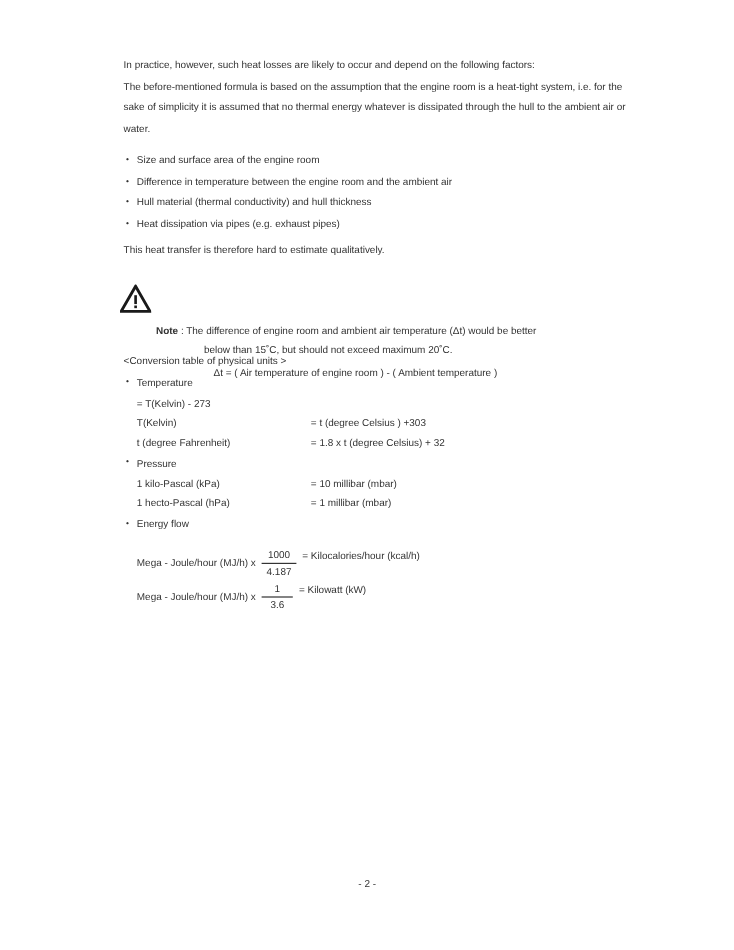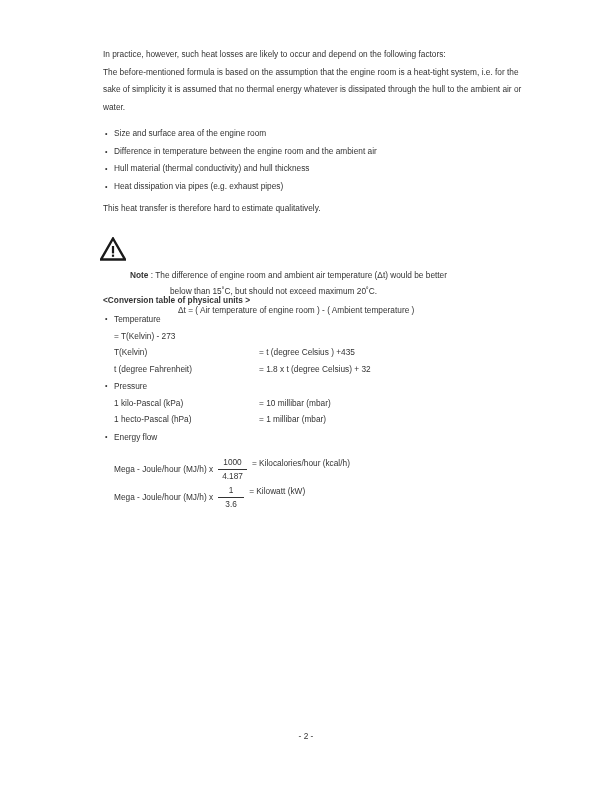--- a/index.html
+++ b/index.html
@@ -105,32 +105,32 @@
     margin: 3px 0 0 0;
     padding-left: 48px;
   }
 
   
   .conv-heading {
     position: absolute;
     left: 103px;
     top: 295px;
     font-size: 8.3px;
-    font-weight: bold;
+    font-weight: normal;
   }
   .conv-table {
     position: absolute;
     left: 105px;
     top: 310px;
     width: 420px;
     font-size: 8.3px;
   }
   .conv-group-title {
     display: flex;
-    align-items: flex-end;
+    align-items: center;
     line-height: 16.5px;
   }
   .conv-rows {
     padding-left: 9px;
   }
   .conv-row {
     display: flex;
     line-height: 16.5px;
   }
   .conv-left {
@@ -244,21 +244,21 @@
     <div class="conv-group-title">
       <span class="bullet-dot">•</span>
       <span>Temperature</span>
     </div>
     <div class="conv-rows">
       <div class="conv-row">
         <span class="conv-right">= T(Kelvin) - 273</span>
       </div>
       <div class="conv-row">
         <span class="conv-left">T(Kelvin)</span>
-        <span class="conv-right">= t (degree Celsius ) +435</span>
+        <span class="conv-right">= t (degree Celsius ) +303</span>
       </div>
       <div class="conv-row">
         <span class="conv-left">t (degree Fahrenheit)</span>
         <span class="conv-right">= 1.8 x t (degree Celsius) + 32</span>
       </div>
     </div>
 
     <div class="conv-group-title">
       <span class="bullet-dot">•</span>
       <span>Pressure</span>

